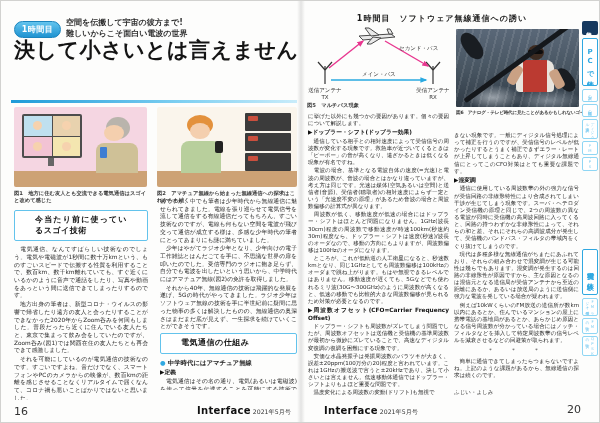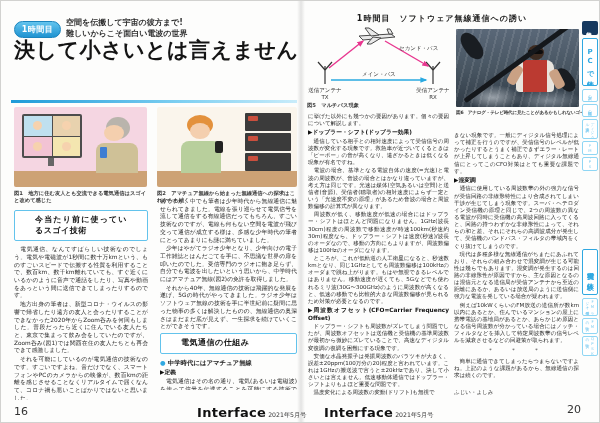--- a/index.html
+++ b/index.html
@@ -78,21 +78,21 @@
   .khead{position:absolute;left:72px;top:16px;width:16px;height:15px;border-radius:50%;background:#3c2b21}
   .kglass{position:absolute;left:72px;top:21px;width:15px;height:4px;background:#0c0c0c;border-radius:2px}
   .kvest{position:absolute;left:60px;top:31px;width:38px;height:32px;border-radius:8px 8px 4px 4px;
          background:linear-gradient(90deg,#e8e4dd 0 18%,#bb3a31 18% 82%,#e8e4dd 82%)}
   .karm{position:absolute;width:10px;height:20px;background:#caa184;border-radius:4px}
   .cap6{left:455px;top:109px;width:126px;white-space:nowrap;letter-spacing:-.2px;font-size:4.6px}
 
   
   .pgno{position:absolute;font-size:11px;color:#333}
   .foot{position:absolute;font-size:6.2px;color:#333}
-  .foot b{font-size:13px;letter-spacing:.3px;color:#111}
+  .foot b{font-size:10px;letter-spacing:.3px;color:#111}
 
   
   .tab{position:absolute;left:581px;width:16px;writing-mode:vertical-rl;text-orientation:upright;
        display:flex;align-items:center;justify-content:center;overflow:hidden;border-radius:2px}
   .tab-dark{background:#16395f;color:#fff;font-size:5.5px;font-weight:bold}
   .tab-big{border:1.5px solid #2fa8e1;color:#2fa8e1;font-size:7px;font-weight:bold;background:#fff;letter-spacing:1px}
   .tab-sm{border:1px solid #8fd6f4;color:#7fccf0;font-size:3.8px;background:#fff}
 </style>
 </head>
 <body>

